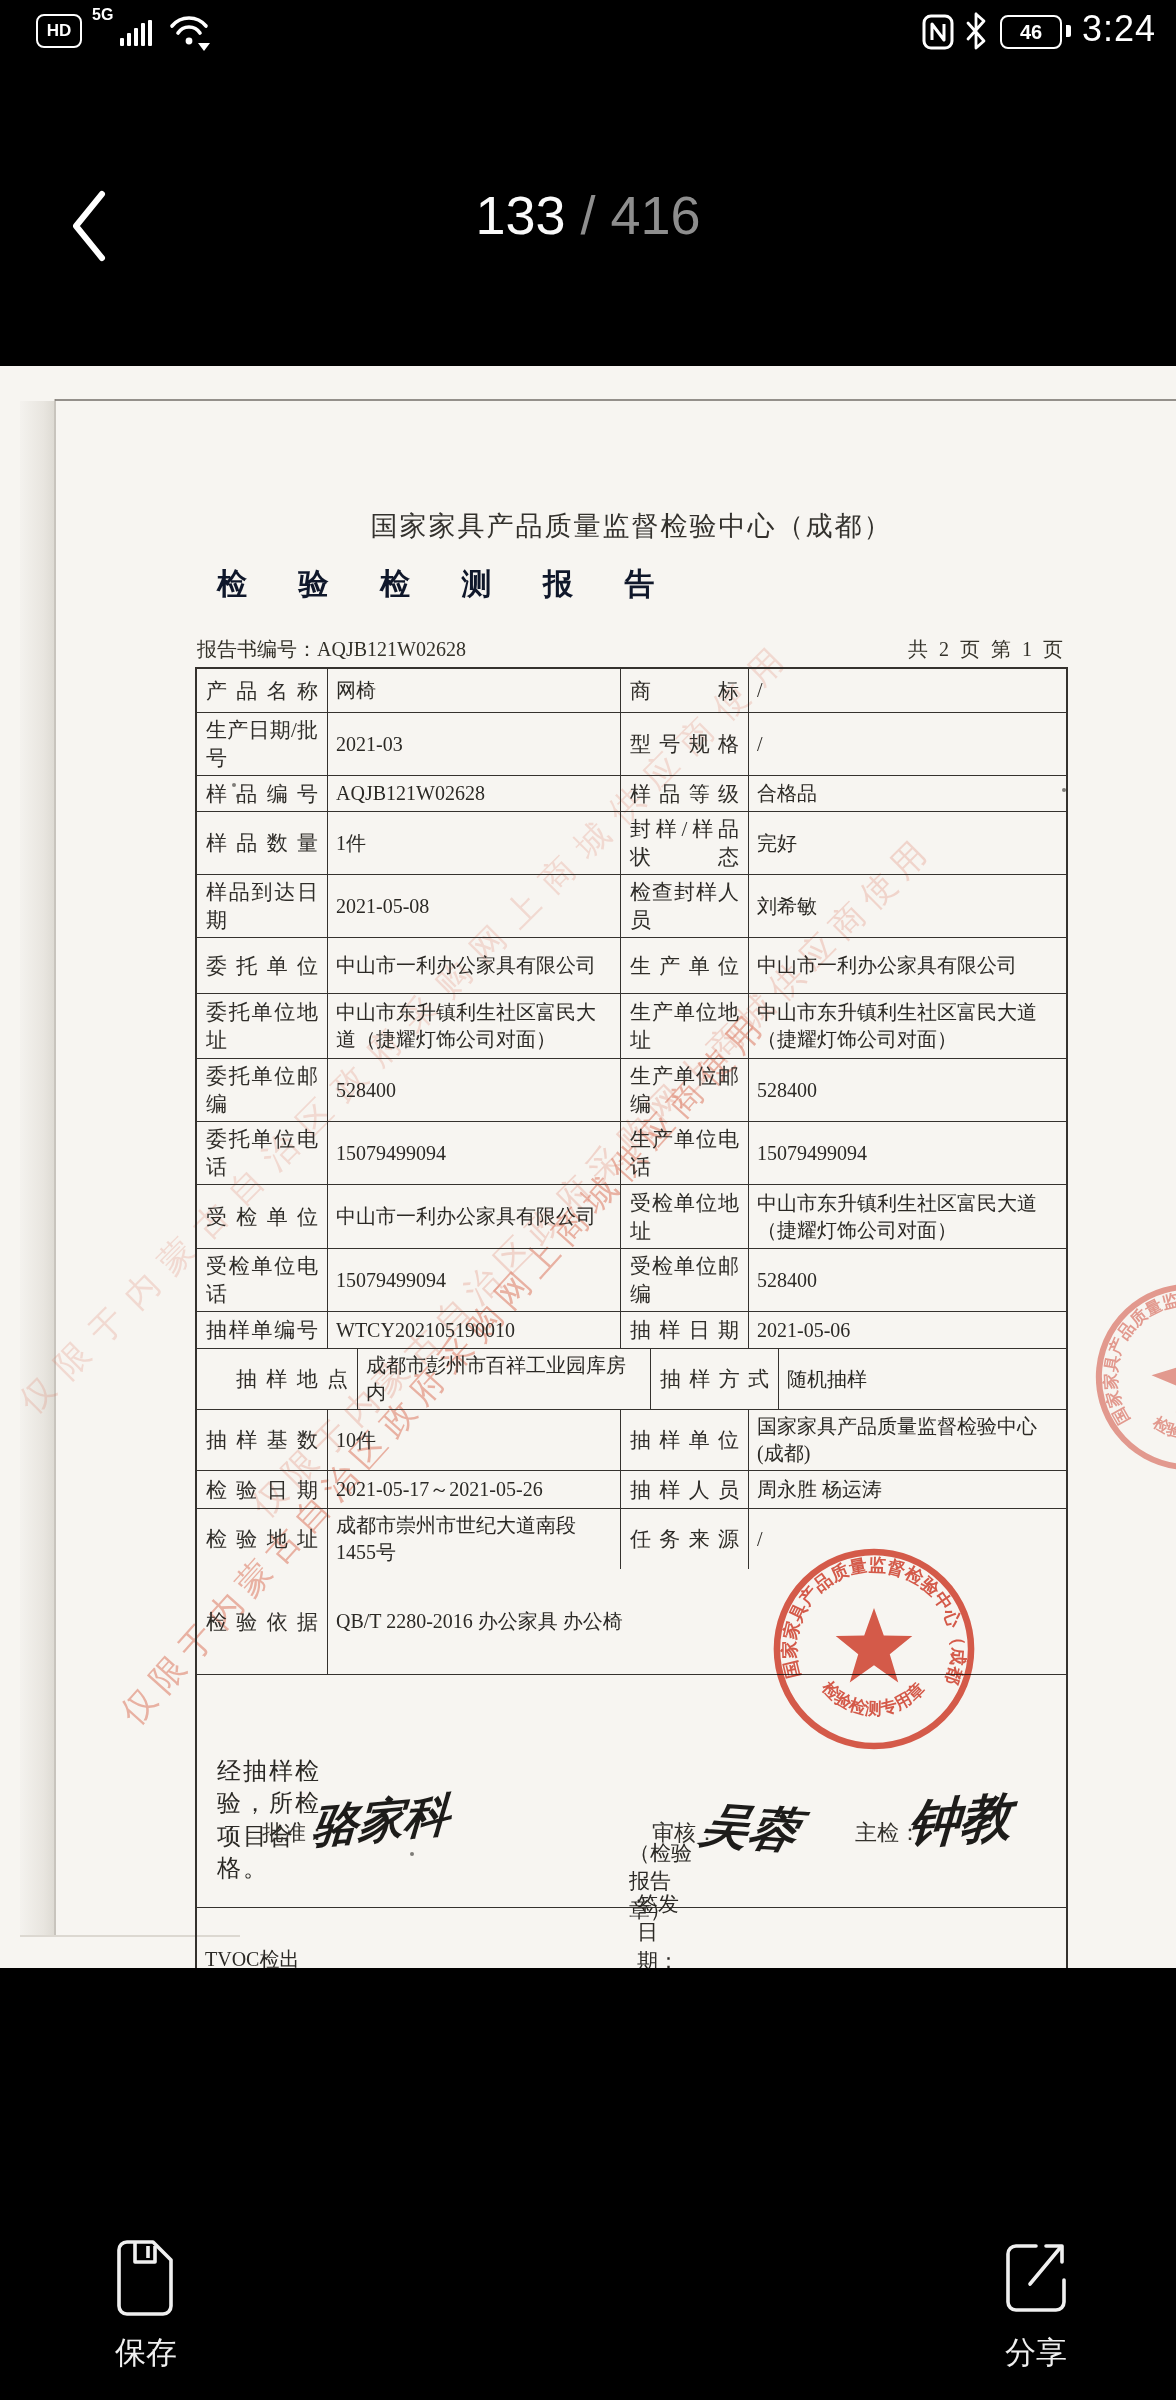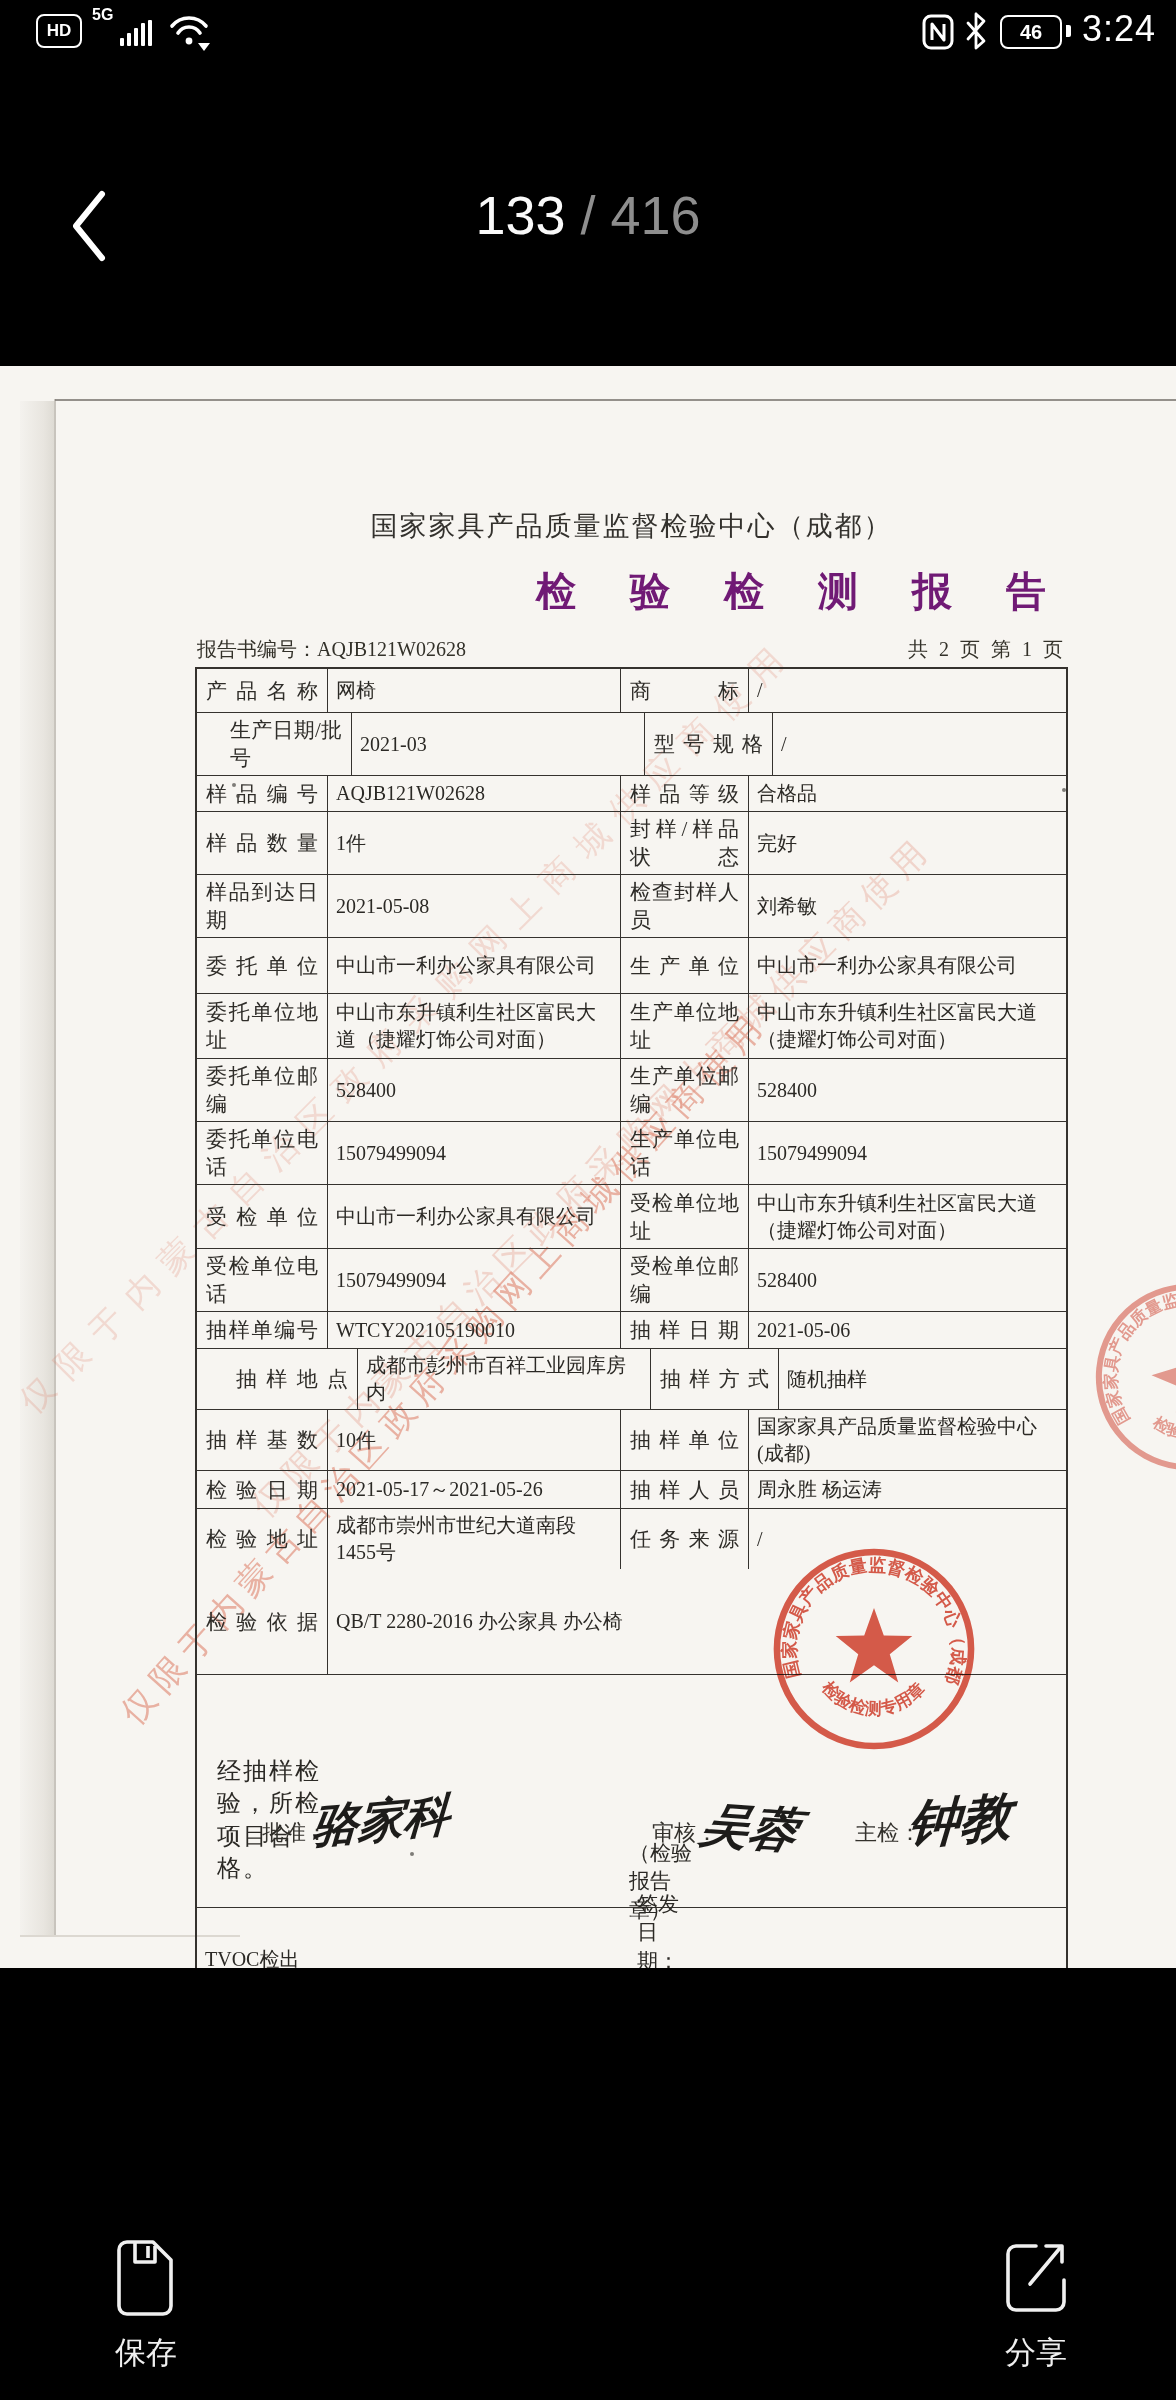--- a/index.html
+++ b/index.html
@@ -30,35 +30,35 @@
   
   .photo{position:absolute;top:366px;left:0;width:1176px;height:1602px;background:#f7f5f1;overflow:hidden;
     font-family:"Liberation Serif","DejaVu Serif",serif;color:#2d2b28;}
   .page-top-line{position:absolute;left:55px;top:33px;width:1121px;height:2px;background:#827e79;opacity:.85;}
   .page-left-strip{position:absolute;left:20px;top:35px;width:34px;height:1536px;
     background:linear-gradient(90deg,#f4f2ee 0%,#e8e5df 70%,#dedbd4 100%);}
   .page-left-line{position:absolute;left:54px;top:33px;width:2px;height:1538px;background:#c8c4bd;}
   .page-bottom-line{position:absolute;left:20px;top:1569px;width:220px;height:2px;background:#dcd8d1;}
 
   .org-title{position:absolute;left:195px;top:142px;width:873px;text-align:center;font-size:27px;letter-spacing:2px;color:#33312d;}
-  .main-title{position:absolute;left:195px;top:198px;width:873px;text-align:right;font-size:40px;font-weight:700;
-    letter-spacing:22px;text-indent:22px;color:#701a75;}
+  .main-title{position:absolute;left:195px;top:198px;width:873px;text-align:left;font-size:30px;font-weight:700;
+    letter-spacing:22px;text-indent:22px;color:#0f172a;}
   .meta-row{position:absolute;left:195px;top:270px;width:873px;font-size:20px;color:#333129;}
   .meta-left{position:absolute;left:2px;top:0;}
   .meta-right{position:absolute;right:2px;top:0;letter-spacing:3px;}
 
   .doc-table{position:absolute;left:195px;top:301px;width:873px;border:2px solid #35322e;box-sizing:border-box;background:transparent;}
   .t-row{display:grid;grid-template-columns:131px 293px 128px 1fr;border-bottom:1px solid #35322e;}
   .t-row:last-child{border-bottom:none;}
   .lc{border-right:1px solid #35322e;padding:3px 9px;font-size:21px;display:flex;flex-direction:column;justify-content:center;
     text-align:justify;text-align-last:justify;color:#2f2d29;}
   .vc{border-right:1px solid #35322e;padding:3px 8px;font-size:20px;display:flex;align-items:center;line-height:1.35;color:#2b2925;}
   .vc.last{border-right:none;}
   #rows-host .t-row:nth-child(1){min-height:43px;}
-  #rows-host .t-row:nth-child(2){min-height:47px;padding-left:24px;}
+  #rows-host .t-row:nth-child(2){min-height:47px;}
   #rows-host .t-row:nth-child(3){min-height:35px;}
   #rows-host .t-row:nth-child(4){min-height:34px;}
   #rows-host .t-row:nth-child(5){min-height:34px;}
   #rows-host .t-row:nth-child(6){min-height:55px;}
   #rows-host .t-row:nth-child(7){min-height:64px;}
   #rows-host .t-row:nth-child(8){min-height:35px;}
   #rows-host .t-row:nth-child(9){min-height:37px;}
   #rows-host .t-row:nth-child(10){min-height:63px;}
   #rows-host .t-row:nth-child(11){min-height:33px;}
   #rows-host .t-row:nth-child(12){min-height:36px;}

